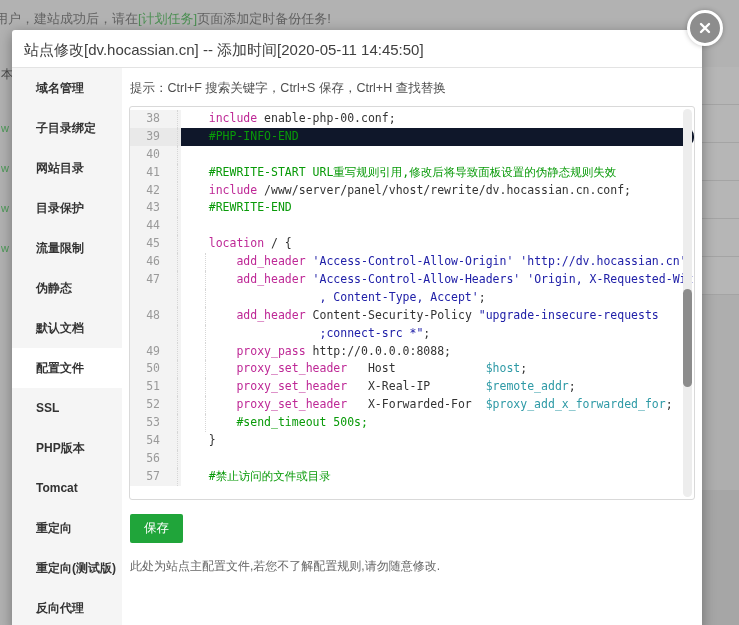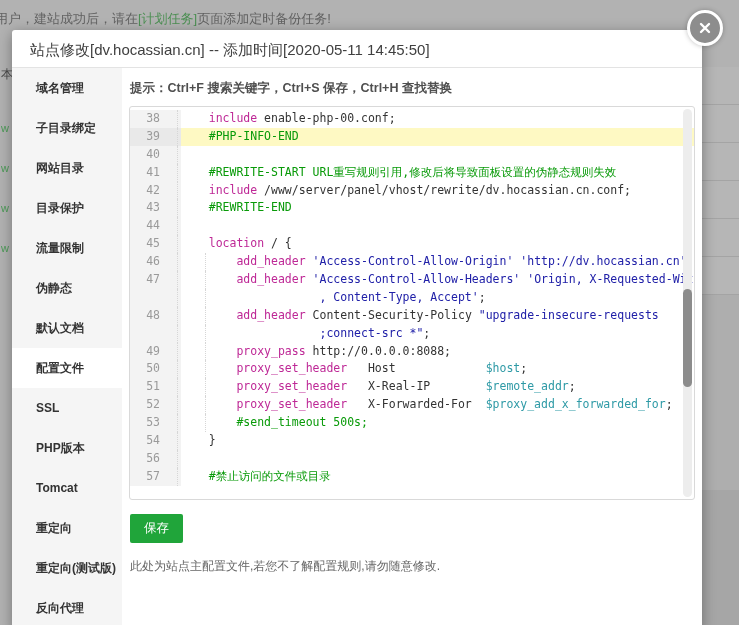--- a/index.html
+++ b/index.html
@@ -24,21 +24,21 @@
   .bg-right-block1 { position:absolute; left:702px; top:295px; width:37px; height:195px; background:#aeaeae; }
   .bg-right-block2 { position:absolute; left:702px; top:490px; width:37px; height:135px; background:#a6a6a6; }
 
   
   .modal {
     position:absolute; left:12px; top:30px; width:690px; height:600px;
     background:#fff; border-radius:3px;
     box-shadow:0 3px 14px rgba(0,0,0,0.35);
   }
   .modal-header {
-    height:38px; padding:11px 18px 0 18px;
+    height:38px; padding:11px 18px 0 12px;
     font-size:15px; color:#404040;
     border-bottom:1px solid #e3e3e3;
     white-space:nowrap; overflow:hidden;
   }
   .modal-body { display:flex; height:562px; }
 
   
   .close-btn {
     position:absolute; left:675px; top:-20px; width:36px; height:36px;
     border-radius:50%; background:#8d8d8d; border:3px solid #ffffff;
@@ -49,32 +49,32 @@
   
   .sidebar { width:110px; background:#f5f5f5; flex:none; }
   .side-item {
     height:40px; line-height:40px; padding-left:24px;
     font-size:12px; color:#333; cursor:pointer; white-space:nowrap;font-weight:bold;
   }
   .side-item.active { background:#ffffff; }
 
   
   .content { flex:1; padding:0 7px; min-width:0; }
-  .hint { margin:12px 0 9px 1px; font-size:12.5px; color:#4f4f4f;font-weight:bold; }
+  .hint { margin:12px 0 9px 1px; font-size:12.5px; color:#4f4f4f; }
 
   
   .editor {
     position:relative; height:394px; border:1px solid #d9d9d9; border-radius:3px;
     background:#fff; overflow:hidden;
     font-family:"DejaVu Sans Mono","Liberation Mono",monospace;
     font-size:11.5px; line-height:17.9px;
   }
   .code-rows { padding-top:3px; }
   .code-row { position:relative; display:flex; height:17.9px; white-space:pre; }
-  .code-row.active { background:#fef9c3; }
+  .code-row.active { background:#0f172a;border-radius:8px; }
   .ln {
     flex:none; width:51px; padding-right:21px; text-align:right;
     color:#9a9a9a; background:#f3f3f3; user-select:none;
   }
   .code-row.active .ln { background:#e9e9e9; }
   .code { flex:1; overflow:hidden; white-space:pre; color:#333; }
   .guide { position:absolute; top:0; height:100%; border-left:1px dotted #d6d6d6; }
   .tk-p { color:#333; }
   .tk-k { color:var(--c-kw,#be2896); }
   .tk-c { color:var(--c-cm,#089a08); }

